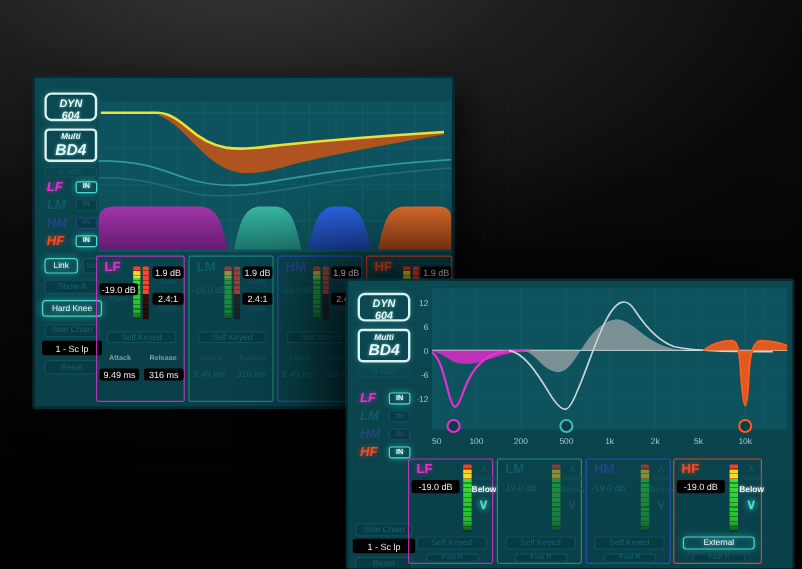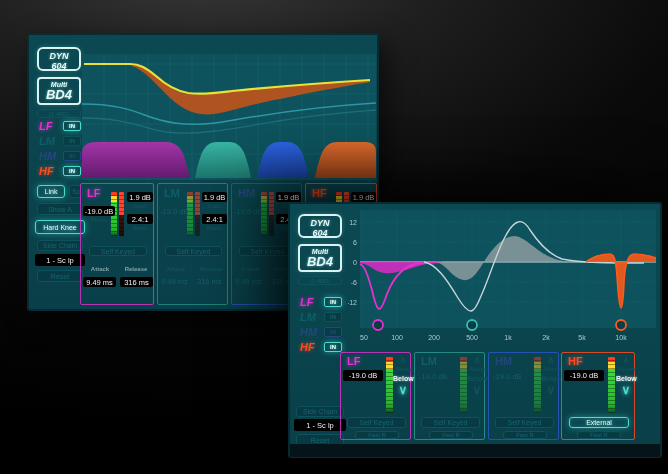--- a/index.html
+++ b/index.html
@@ -1,21 +1,21 @@
 <!DOCTYPE html>
 <html><head>
 <meta charset="utf-8">
 <style>
   html,body{margin:0;padding:0;background:#000;}
   .stage{position:relative;width:668px;height:474px;overflow:hidden;
     background:radial-gradient(130% 100% at 30% -10%, #3a3a3a 0%, #1f1f1f 28%, #0a0a0a 58%, #000 100%);
     font-family:"Liberation Sans", sans-serif;}
   .abs{position:absolute;box-sizing:border-box;}
   .win{position:absolute;box-sizing:border-box;background:linear-gradient(180deg,#0b4952 0%,#093f48 100%);
-    border:2px solid #062b32;border-radius:3px;}
+    border:2px solid #062b32;border-radius:3px;margin-top:30px;}
   .btn{position:absolute;box-sizing:border-box;border:1px solid #0f525c;border-radius:3px;
     color:#156672;font-size:7px;line-height:1;display:flex;align-items:center;justify-content:center;
     background:rgba(7,52,60,.45);cursor:default;}
   .btn.on{border-color:#49ddd2;color:#dffffb;background:rgba(12,74,82,.7);
     box-shadow:0 0 7px rgba(63,217,205,.45), inset 0 0 5px rgba(63,217,205,.25);
     text-shadow:0 0 4px rgba(150,255,248,.9);}
   .valbox{position:absolute;box-sizing:border-box;background:#000;color:#f2f2f2;font-size:7.5px;
     display:flex;align-items:center;justify-content:center;border-radius:2px;white-space:nowrap;}
   .valdim{position:absolute;color:#135f6b;font-size:7.5px;white-space:nowrap;}
   .bandname{position:absolute;font-weight:bold;font-size:11px;line-height:1;}

